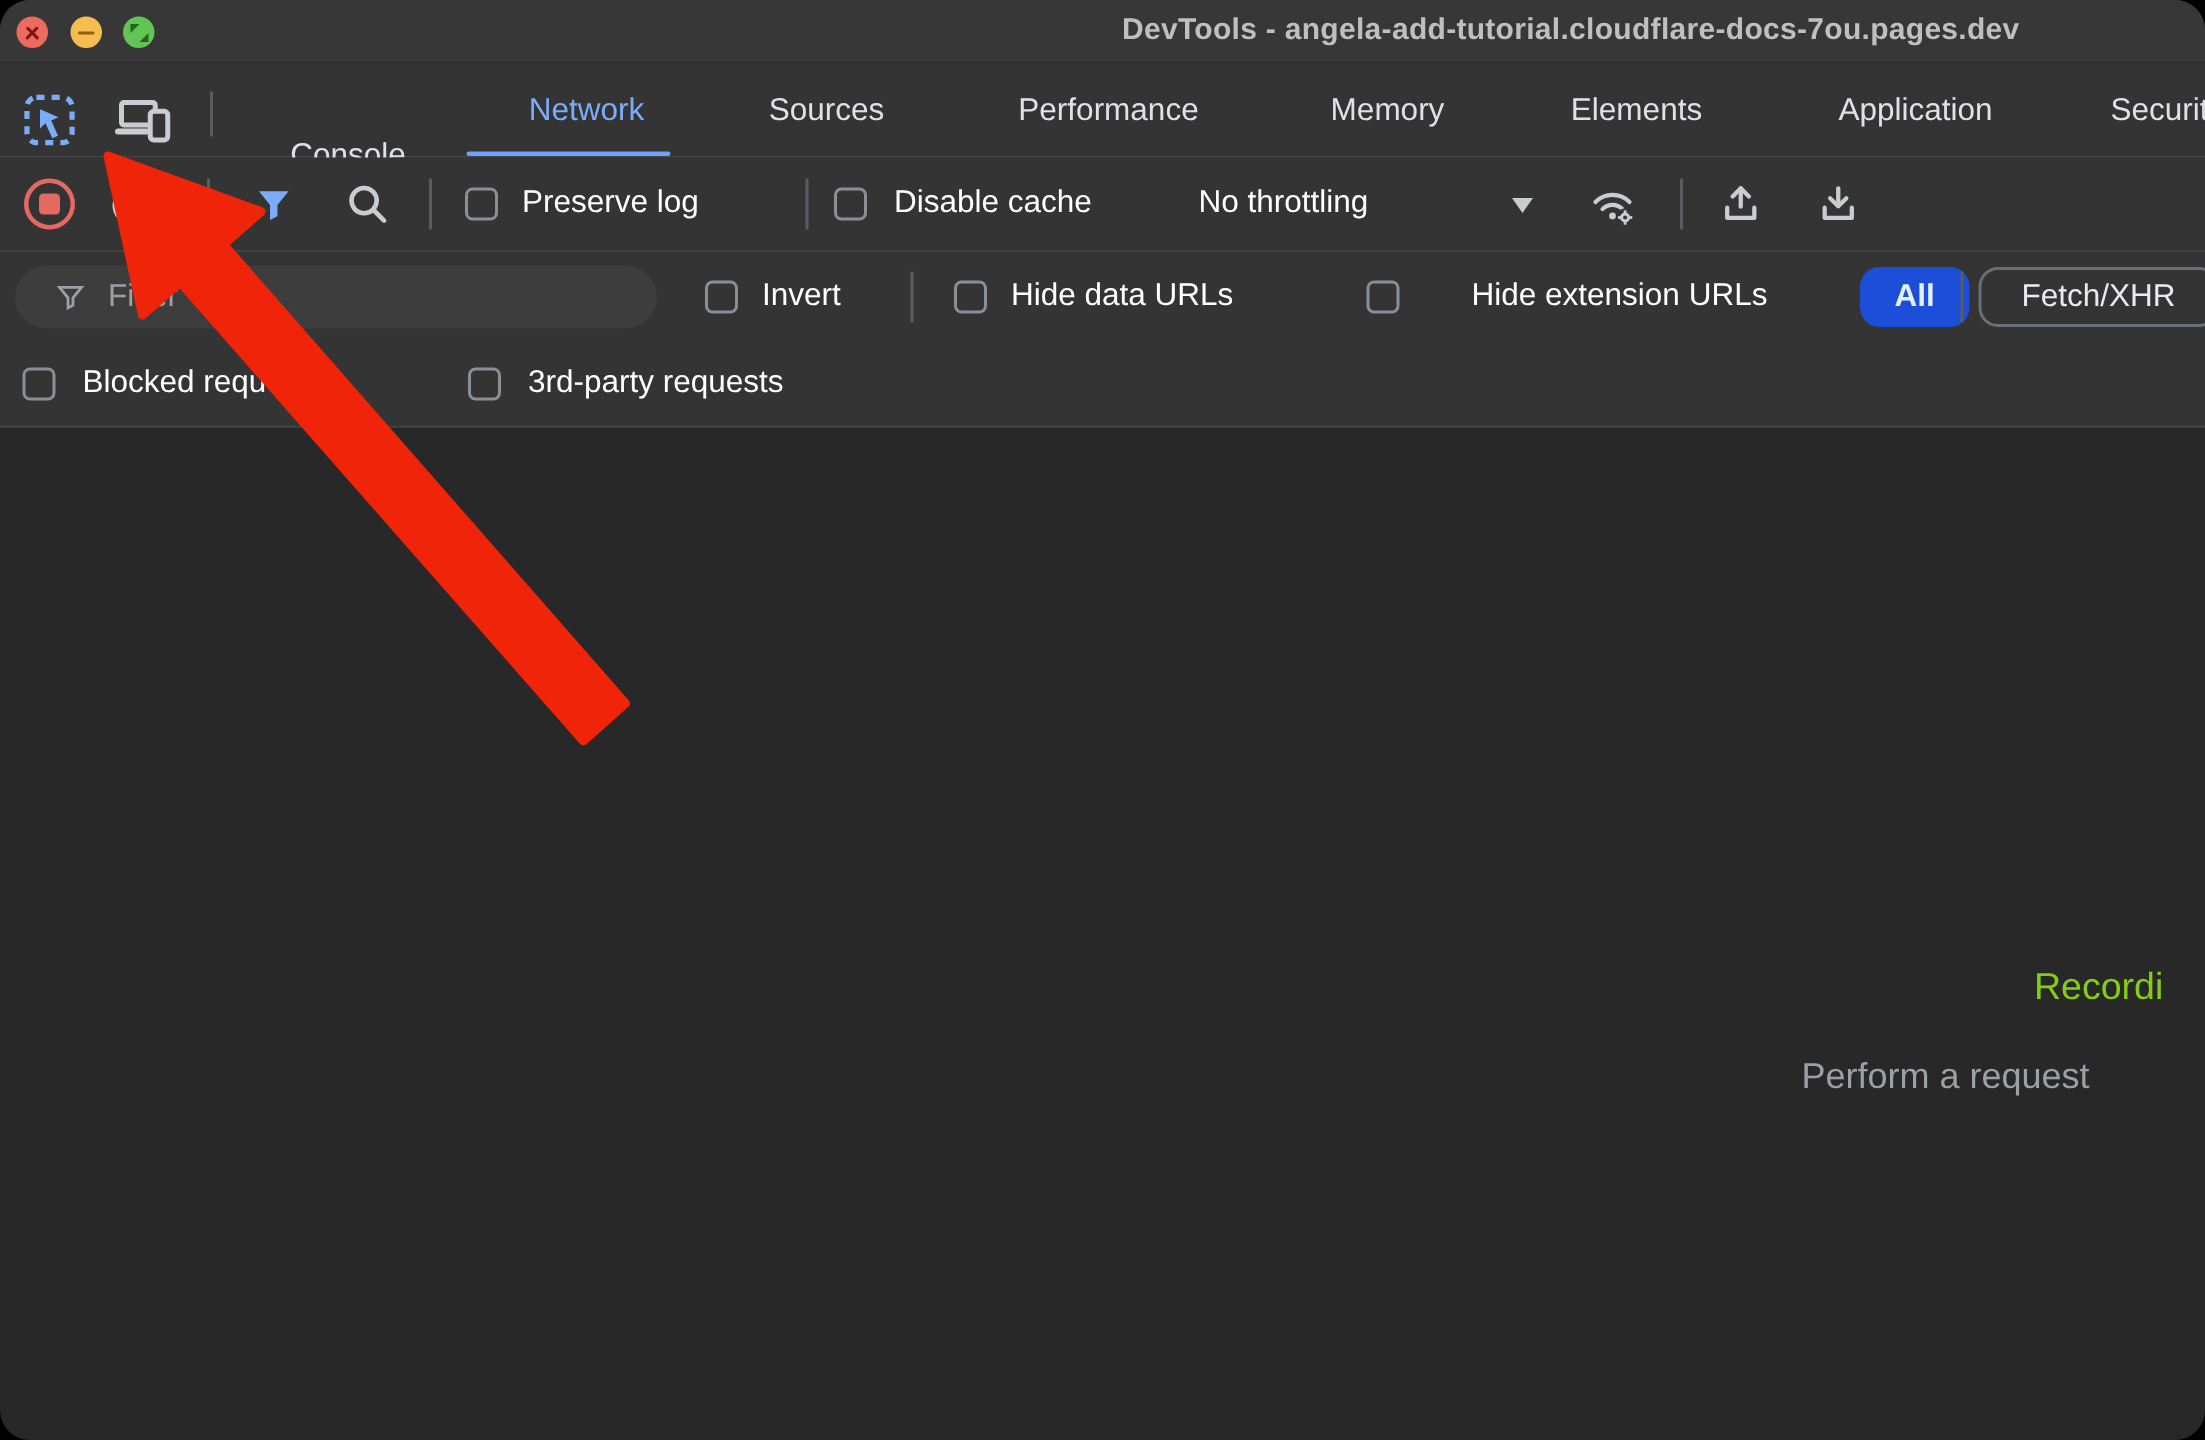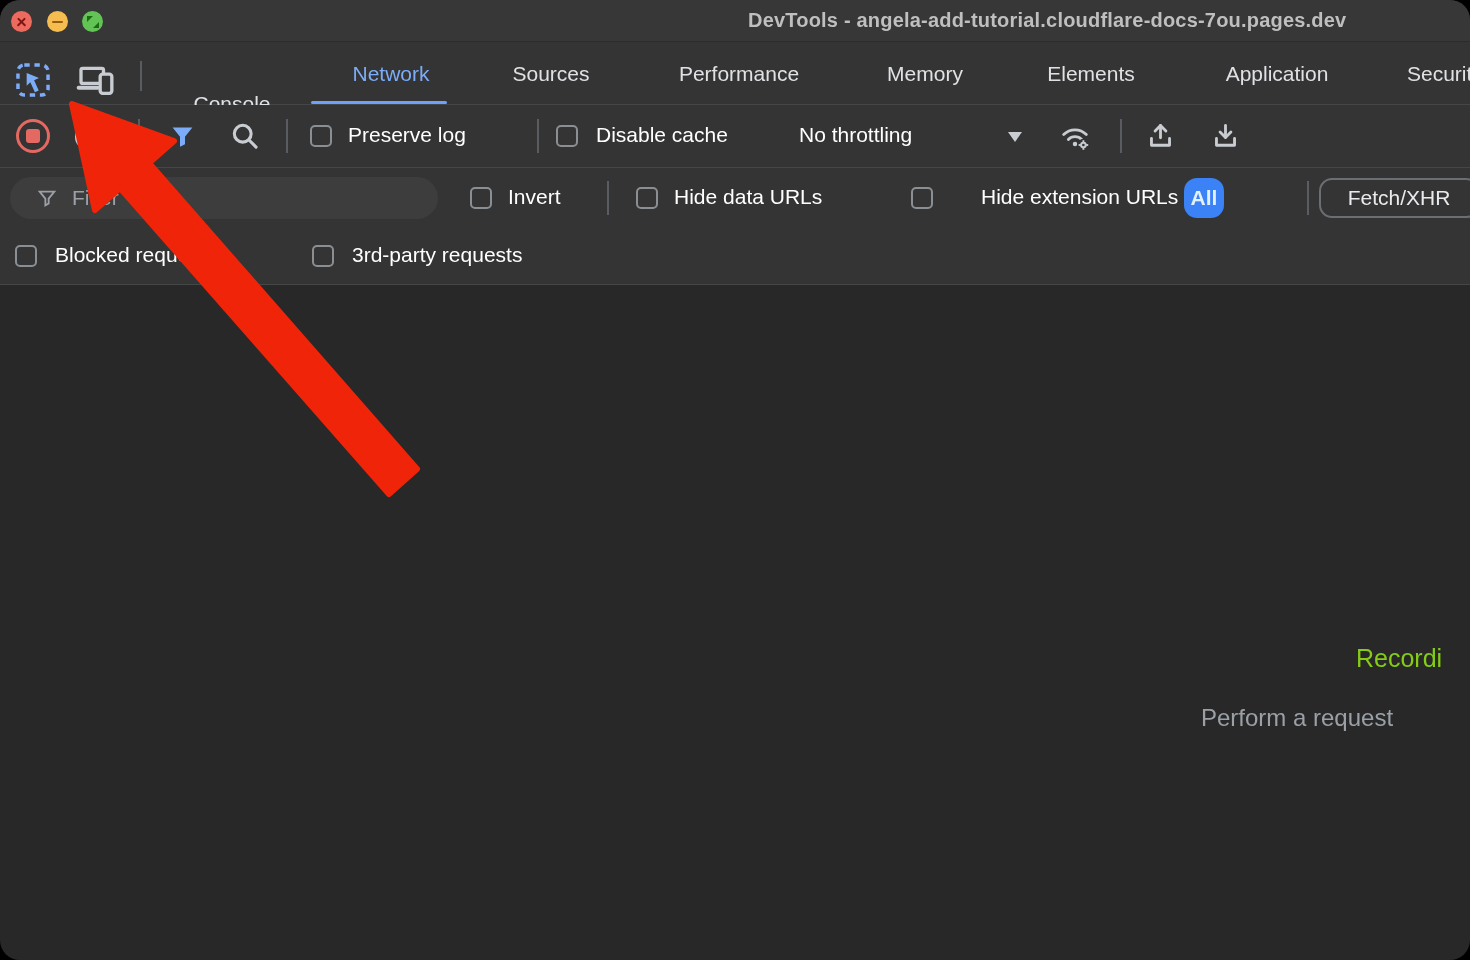--- a/index.html
+++ b/index.html
@@ -57,21 +57,21 @@
   
   .filterrow1 { position:absolute; left:0; top:168px; width:1470px; height:60px; background:#343434; }
   .filter-pill { position:absolute; left:10px; top:9px; width:428px; height:42px;
                  background:#3d3d3d; border-radius:21px; }
   .filter-pill input { position:absolute; left:62px; top:6px; width:350px; height:30px;
                  background:transparent; border:none; outline:none; font-size:21px;
                  color:#dfe1e5; font-family:"Liberation Sans",sans-serif; }
   .filter-pill input::placeholder { color:#9aa0a6; }
   .chip { position:absolute; top:10px; height:40px; border-radius:13px; font-size:21px;
           display:flex; align-items:center; justify-content:center; white-space:nowrap; }
-  .chip-all { left:1184px; width:40px; background:#3b82f6; color:#e3f1ff; font-weight:600; }
+  .chip-all { left:1240px; width:73px; background:#1d4ed8; color:#e3f1ff; font-weight:600; }
   .chip-fetch { left:1319px; width:160px; border:2px solid #6b6e72; color:#e9eaed; }
   .filterrow2 { position:absolute; left:0; top:228px; width:1470px; height:57px;
                 background:#343434; border-bottom:1px solid #454648; }
 
   
   .band { position:absolute; left:0; top:286px; width:1470px; height:178px;
           background:#2b2b2b; border-bottom:1px solid #454648; }
   .tickline { position:absolute; top:0; width:1.5px; height:178px; background:#414447; }
   .ticklabel { position:absolute; top:9px; width:104px; text-align:right;
                font-size:20px; color:#d6d8da; }

